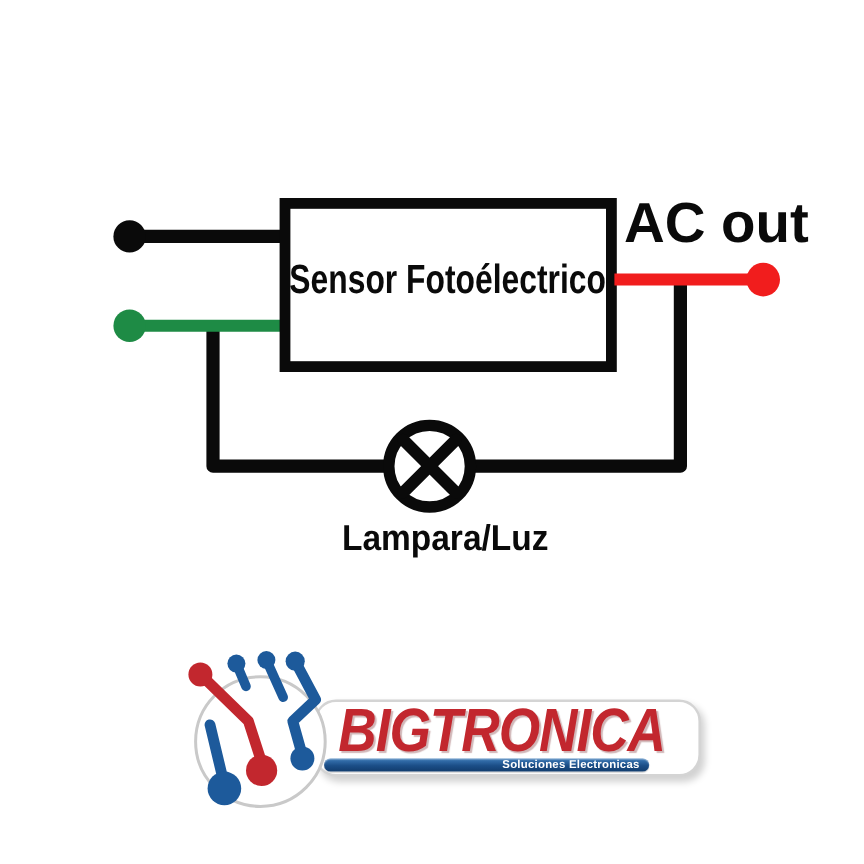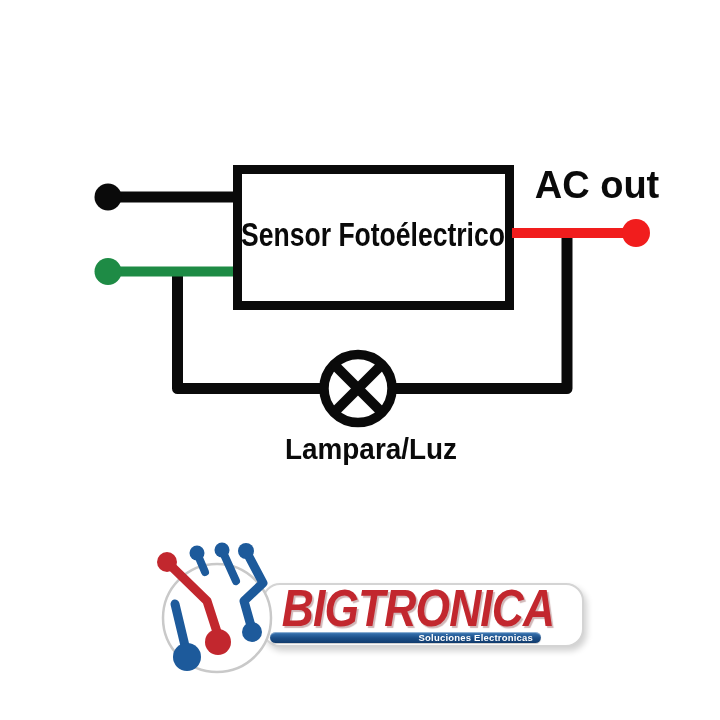--- a/index.html
+++ b/index.html
@@ -16,21 +16,21 @@
     left: 0; top: 0;
     width: 720px; height: 720px;
   }
   .label {
     position: absolute;
     white-space: nowrap;
     color: #0a0a0a;
     font-weight: 700;
     transform: translate(-50%, -50%);
   }
-  .ac-label      { font-size: 38px; letter-spacing: 0px; }
+  .ac-label      { font-size: 47px; letter-spacing: 0px; }
   .sensor-label  { font-size: 34px; transform: translate(-50%,-50%) scaleX(0.78); }
   .lamp-label    { font-size: 30px; transform: translate(-50%,-50%) scaleX(0.93); }
 
   
   .logo-banner {
     position: absolute;
     left: 262px; top: 583px;
     width: 318px; height: 60px;
     background: #ffffff;
     border: 2px solid #d4d4d4;

